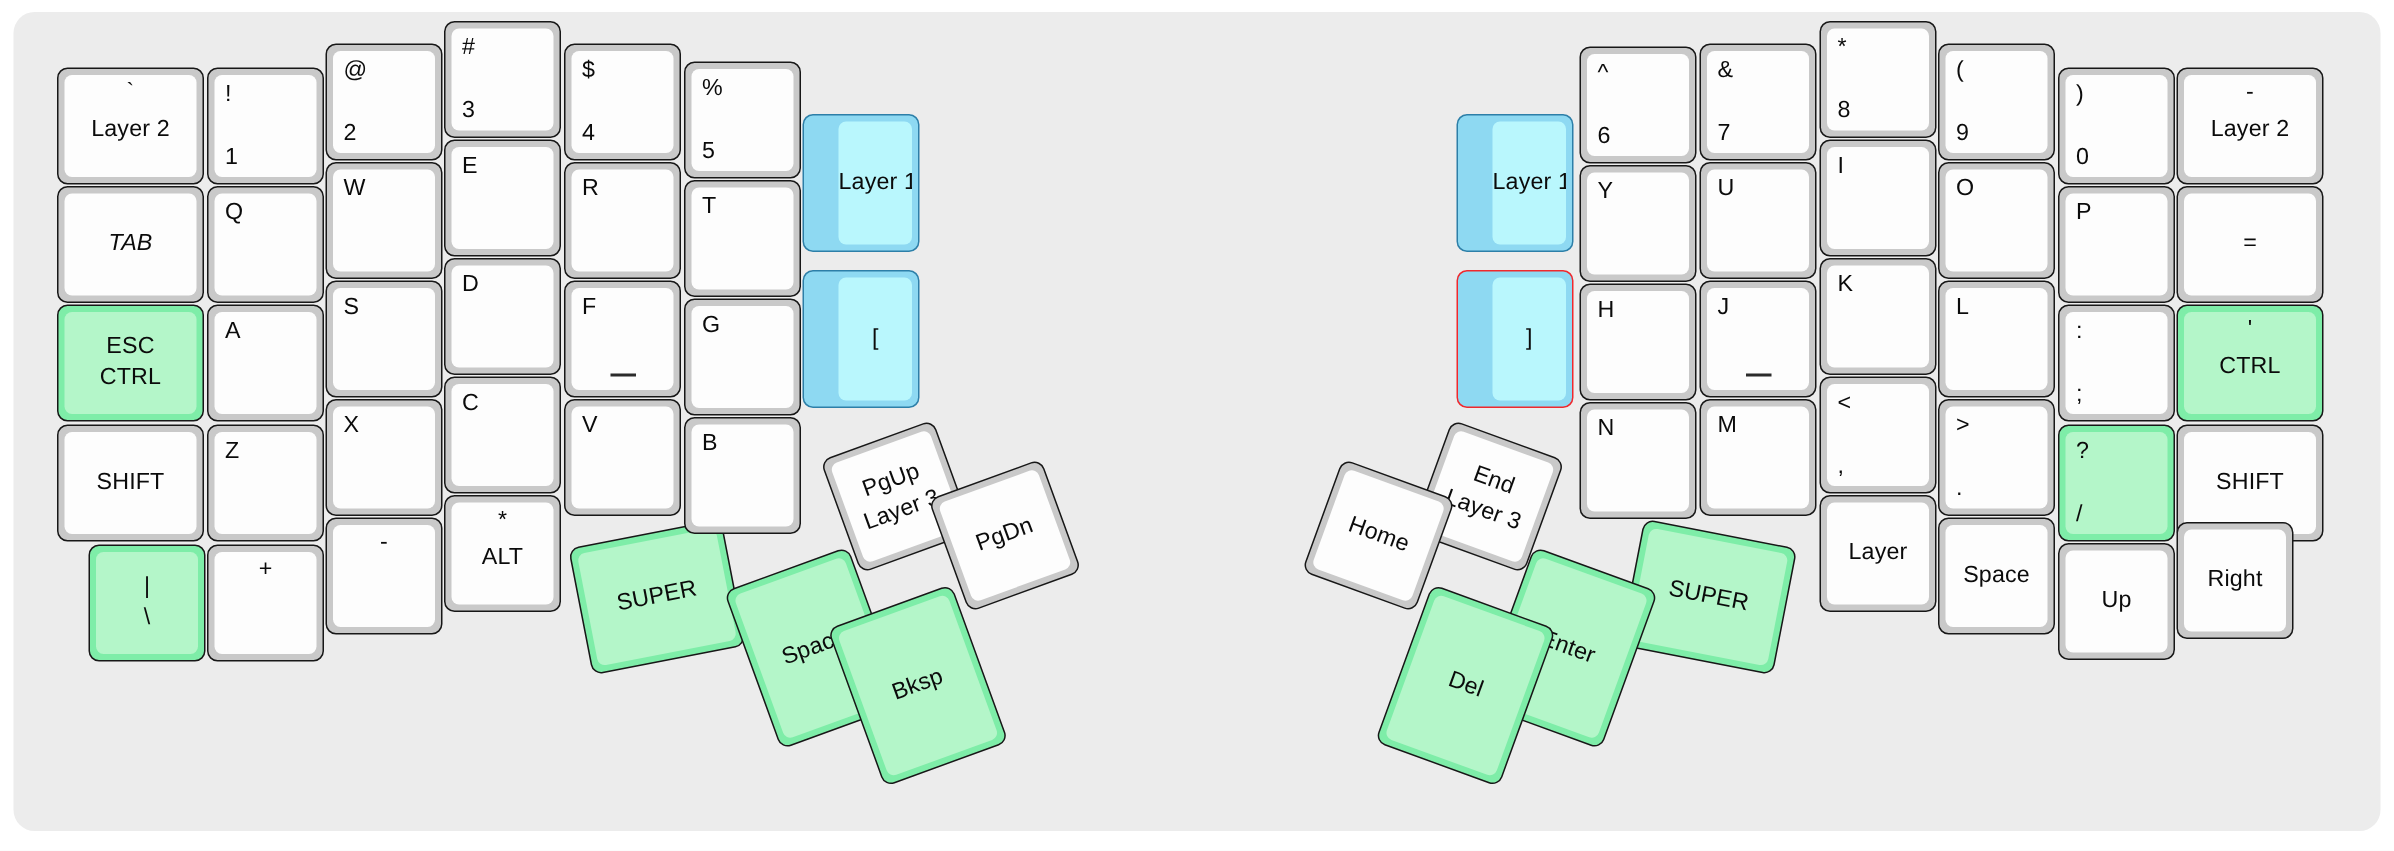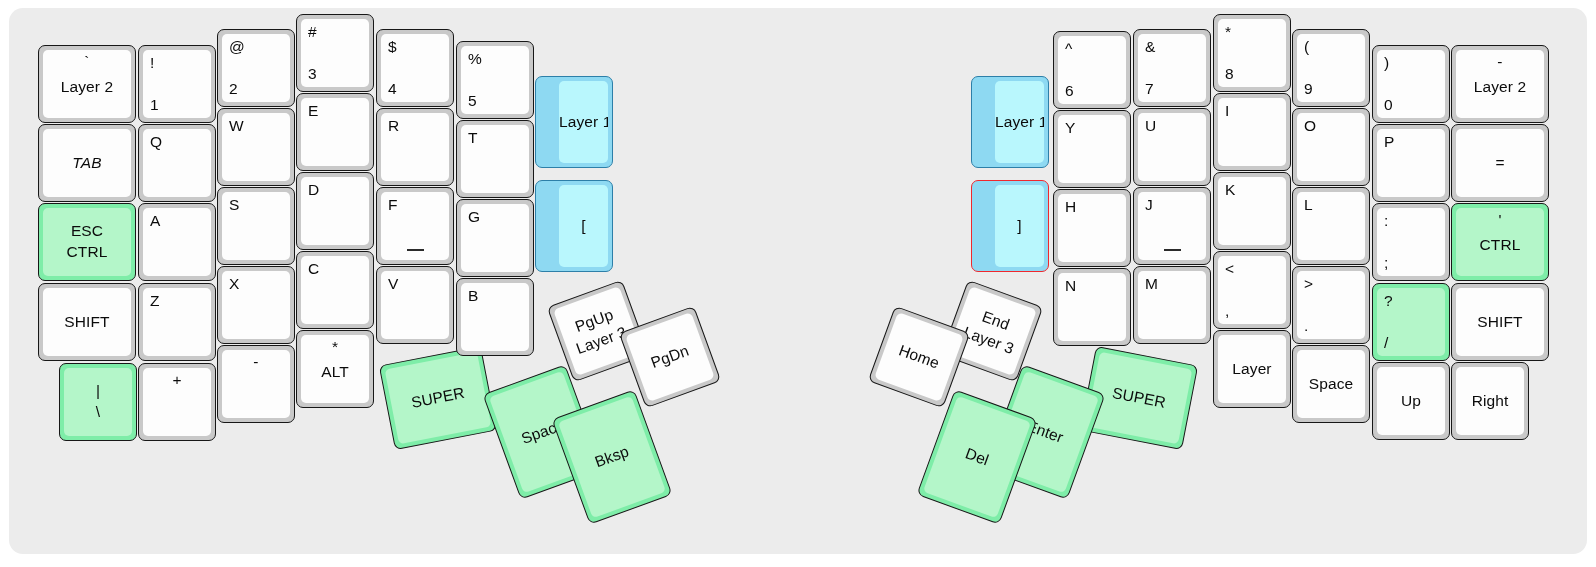--- a/index.html
+++ b/index.html
@@ -450,19 +450,19 @@
         <div class="cap">
           <span class="lg topc">'</span>
           <span class="lg midlow">CTRL</span>
         </div>
       </div>
       <div class="key" style="left: 1451px; top: 283px; width: 98px; height: 78px;">
         <div class="cap">
           <span class="lg mid">SHIFT</span>
         </div>
       </div>
-      <div class="key" style="left: 1451px; top: 362px; width: 78px; height: 78px;">
+      <div class="key" style="left: 1451px; top: 348px; width: 78px; height: 78px;">
         <div class="cap">
           <span class="lg mid">Right</span>
         </div>
       </div>
     </div>
 </div>
 
 </body></html>

